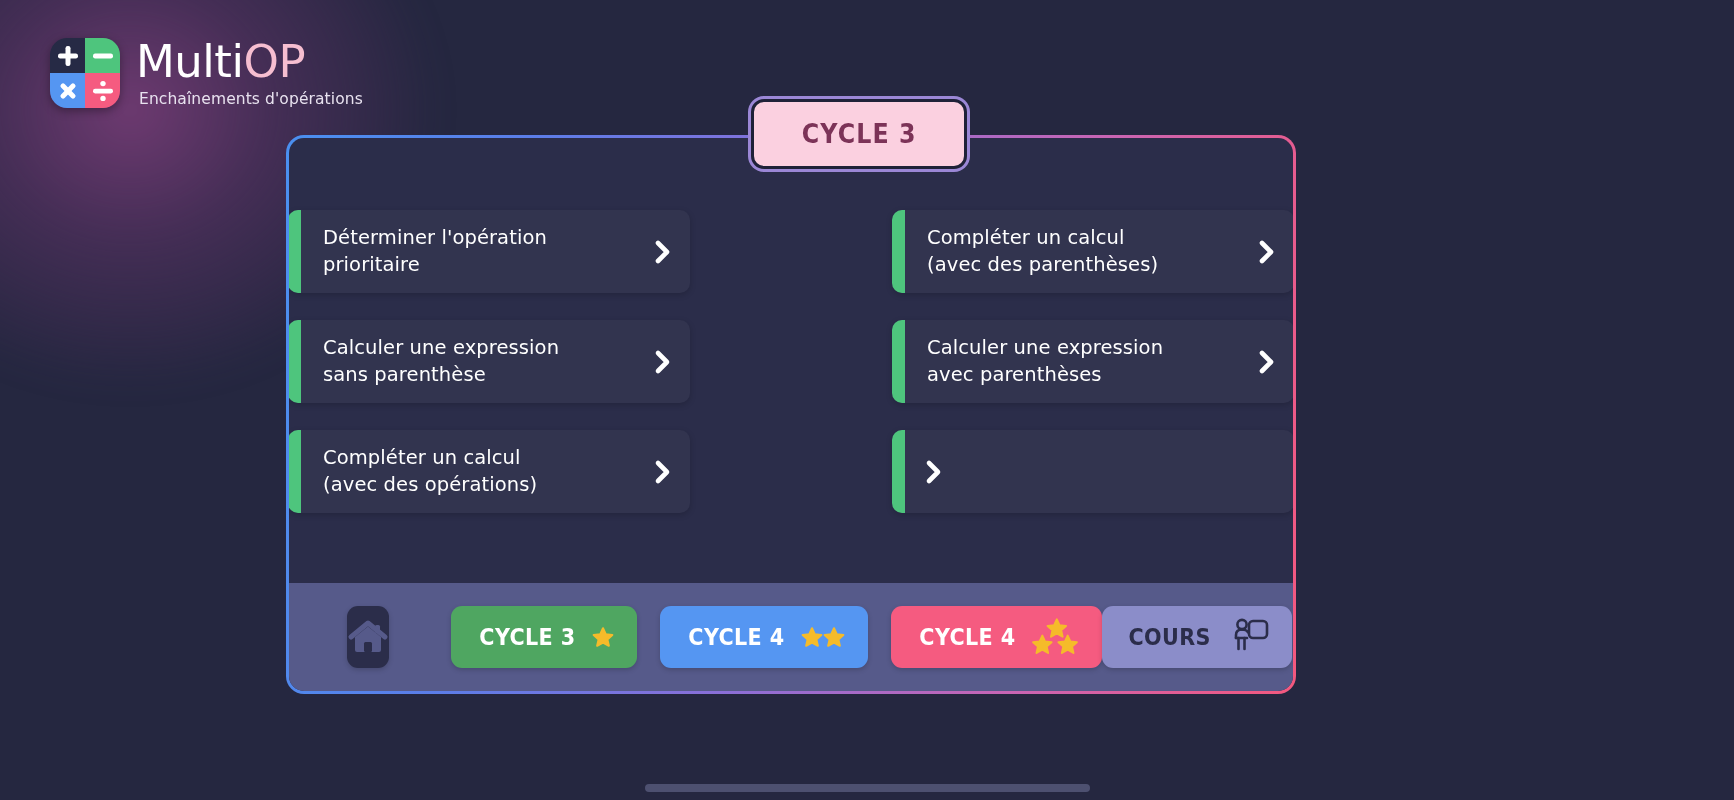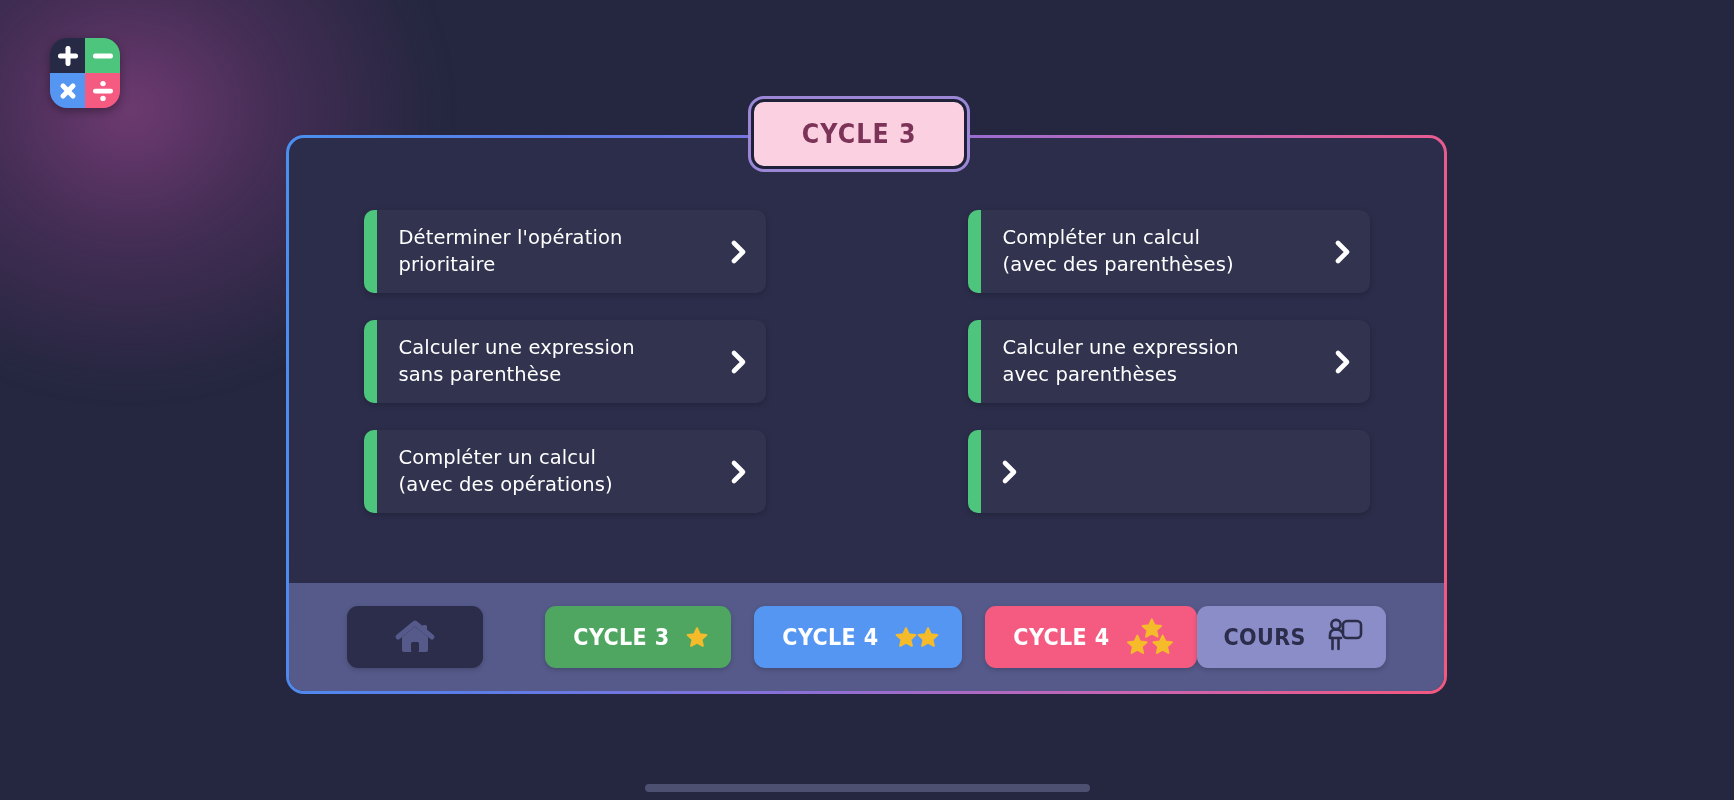--- a/index.html
+++ b/index.html
@@ -76,21 +76,21 @@
     font-size: 15.5px;
     color: #e8e2ef;
     letter-spacing: 0.1px;
   }
 
   
   #panel-wrap {
     position: absolute;
     left: 286px;
     top: 135px;
-    width: 1161px;
+    width: 1010px;
     height: 559px;
     border-radius: 18px;
     padding: 3px;
     background: linear-gradient(100deg, #4a90f0 0%, #5b7de8 22%, #8a6fd8 48%, #c865b4 74%, #f4587e 100%);
     z-index: 3;
   }
   #panel {
     width: 100%;
     height: 100%;
     border-radius: 15px;
@@ -280,20 +280,26 @@
           </g>
         </svg>
     </div>
     <div class="logo-cell" style="background:#f55b80">
       <svg width="26" height="26" viewBox="0 0 26 26">
           <rect x="3" y="10.8" width="20" height="4.6" rx="2.1" fill="#fff"></rect>
           <circle cx="13" cy="5.6" r="2.7" fill="#fff"></circle>
           <circle cx="13" cy="20.4" r="2.7" fill="#fff"></circle>
         </svg>
     </div>
+  </div>
+  <div id="logo-text">
+    <div id="logo-title">
+      <span class="multi">Multi</span><span class="op">OP</span>
+    </div>
+    <div id="logo-sub">Enchaînements d'opérations</div>
   </div>
 </div>
 
 <div id="tab-wrap">
   <div id="tab">
     <span id="tab-label">CYCLE 3</span>
   </div>
 </div>
 
 <div id="panel-wrap">

